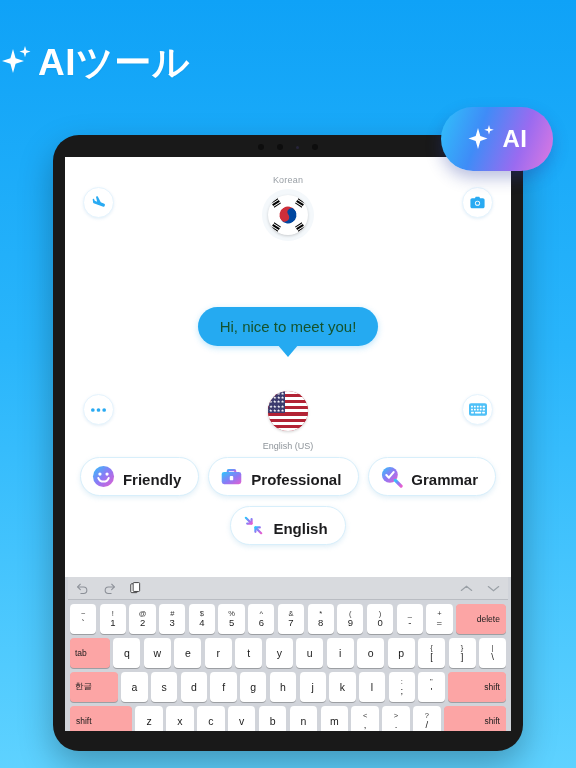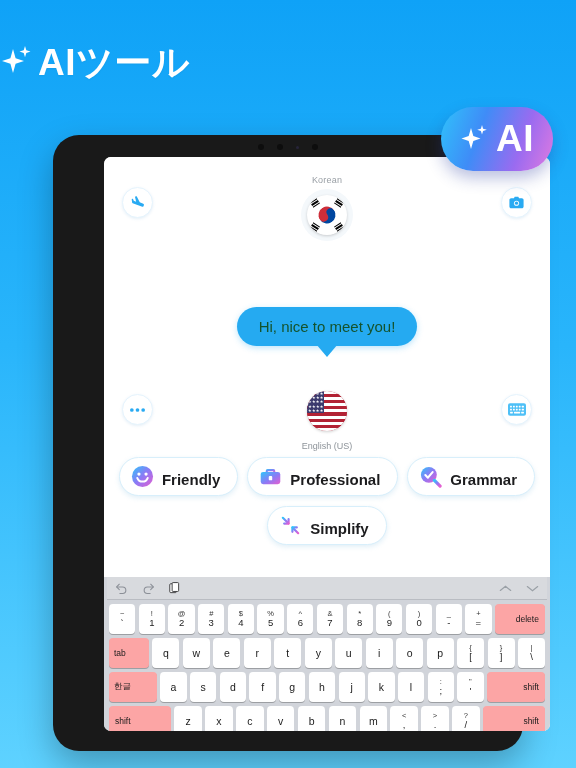--- a/index.html
+++ b/index.html
@@ -38,24 +38,24 @@
   }
   .tablet-cam {
     position: absolute; top: 9px; left: 0; right: 0;
     display: flex; justify-content: center; align-items: center; gap: 13px;
   }
   .cam-dot { width: 6px; height: 6px; border-radius: 50%; background: #0d0d0d; }
   .cam-dot.tiny { width: 3px; height: 3px; background: #27243a; }
   .screen {
     width: 100%; height: 100%;
     background: #ffffff;
-    border-radius: 7px;
+    border-radius: 0;
     overflow: hidden;
     position: relative;
-    display: flex; flex-direction: column; margin-left: 39px;
+    display: flex; flex-direction: column;
   }
 
   
   .app {
     flex: 0 0 420px;
     position: relative;
     background: #fff;
   }
   .round-icon {
     position: absolute;
@@ -190,21 +190,21 @@
   
   .ai-badge {
     position: absolute;
     right: 23px; top: 107px;
     width: 112px; height: 64px;
     border-radius: 32px;
     background: linear-gradient(110deg, #2fc2fb 0%, #3f8cf7 35%, #9a6bf0 70%, #e07ae0 100%);
     box-shadow: 0 7px 16px rgba(40,60,160,.32);
     display: flex; align-items: center; justify-content: center; gap: 6px;
   }
-  .ai-badge .txt { color:#fff; font-size: 37px; font-weight: bold; letter-spacing: .5px; }
+  .ai-badge .txt { color:#fff; font-size: 24px; font-weight: bold; letter-spacing: .5px; }
 </style>
 </head>
 <body>
 
 <div class="headline">
   <span class="spark">
     <svg width="34" height="36" viewBox="0 0 34 36">
       <path d="M13 4 L15.6 13.2 L24 16 L15.6 18.8 L13 28 L10.4 18.8 L2 16 L10.4 13.2 Z" fill="#fff"></path>
       <path d="M25 1 L26.3 5.3 L30.5 6.6 L26.3 7.9 L25 12.2 L23.7 7.9 L19.5 6.6 L23.7 5.3 Z" fill="#fff"></path>
     </svg>
@@ -394,21 +394,21 @@
                     <stop offset="1" stop-color="#e55fd0"></stop>
               </linearGradient>
                 </defs>
               <g stroke="url(#g4)" stroke-width="2.3" stroke-linecap="round" stroke-linejoin="round" fill="none">
                 <path d="M4 4 L10 10"></path>
                   <path d="M10 5.4 V10 H5.4"></path>
                 <path d="M20 20 L14 14"></path>
                   <path d="M14 18.6 V14 H18.6"></path>
               </g>
             </svg>
-            <span>Simplify</span>
+            <span>English</span>
           </div>
 
 
         </div>
       </div>
     </div>
 
     <div class="keyboard">
 
       <div class="kb-toolbar">

